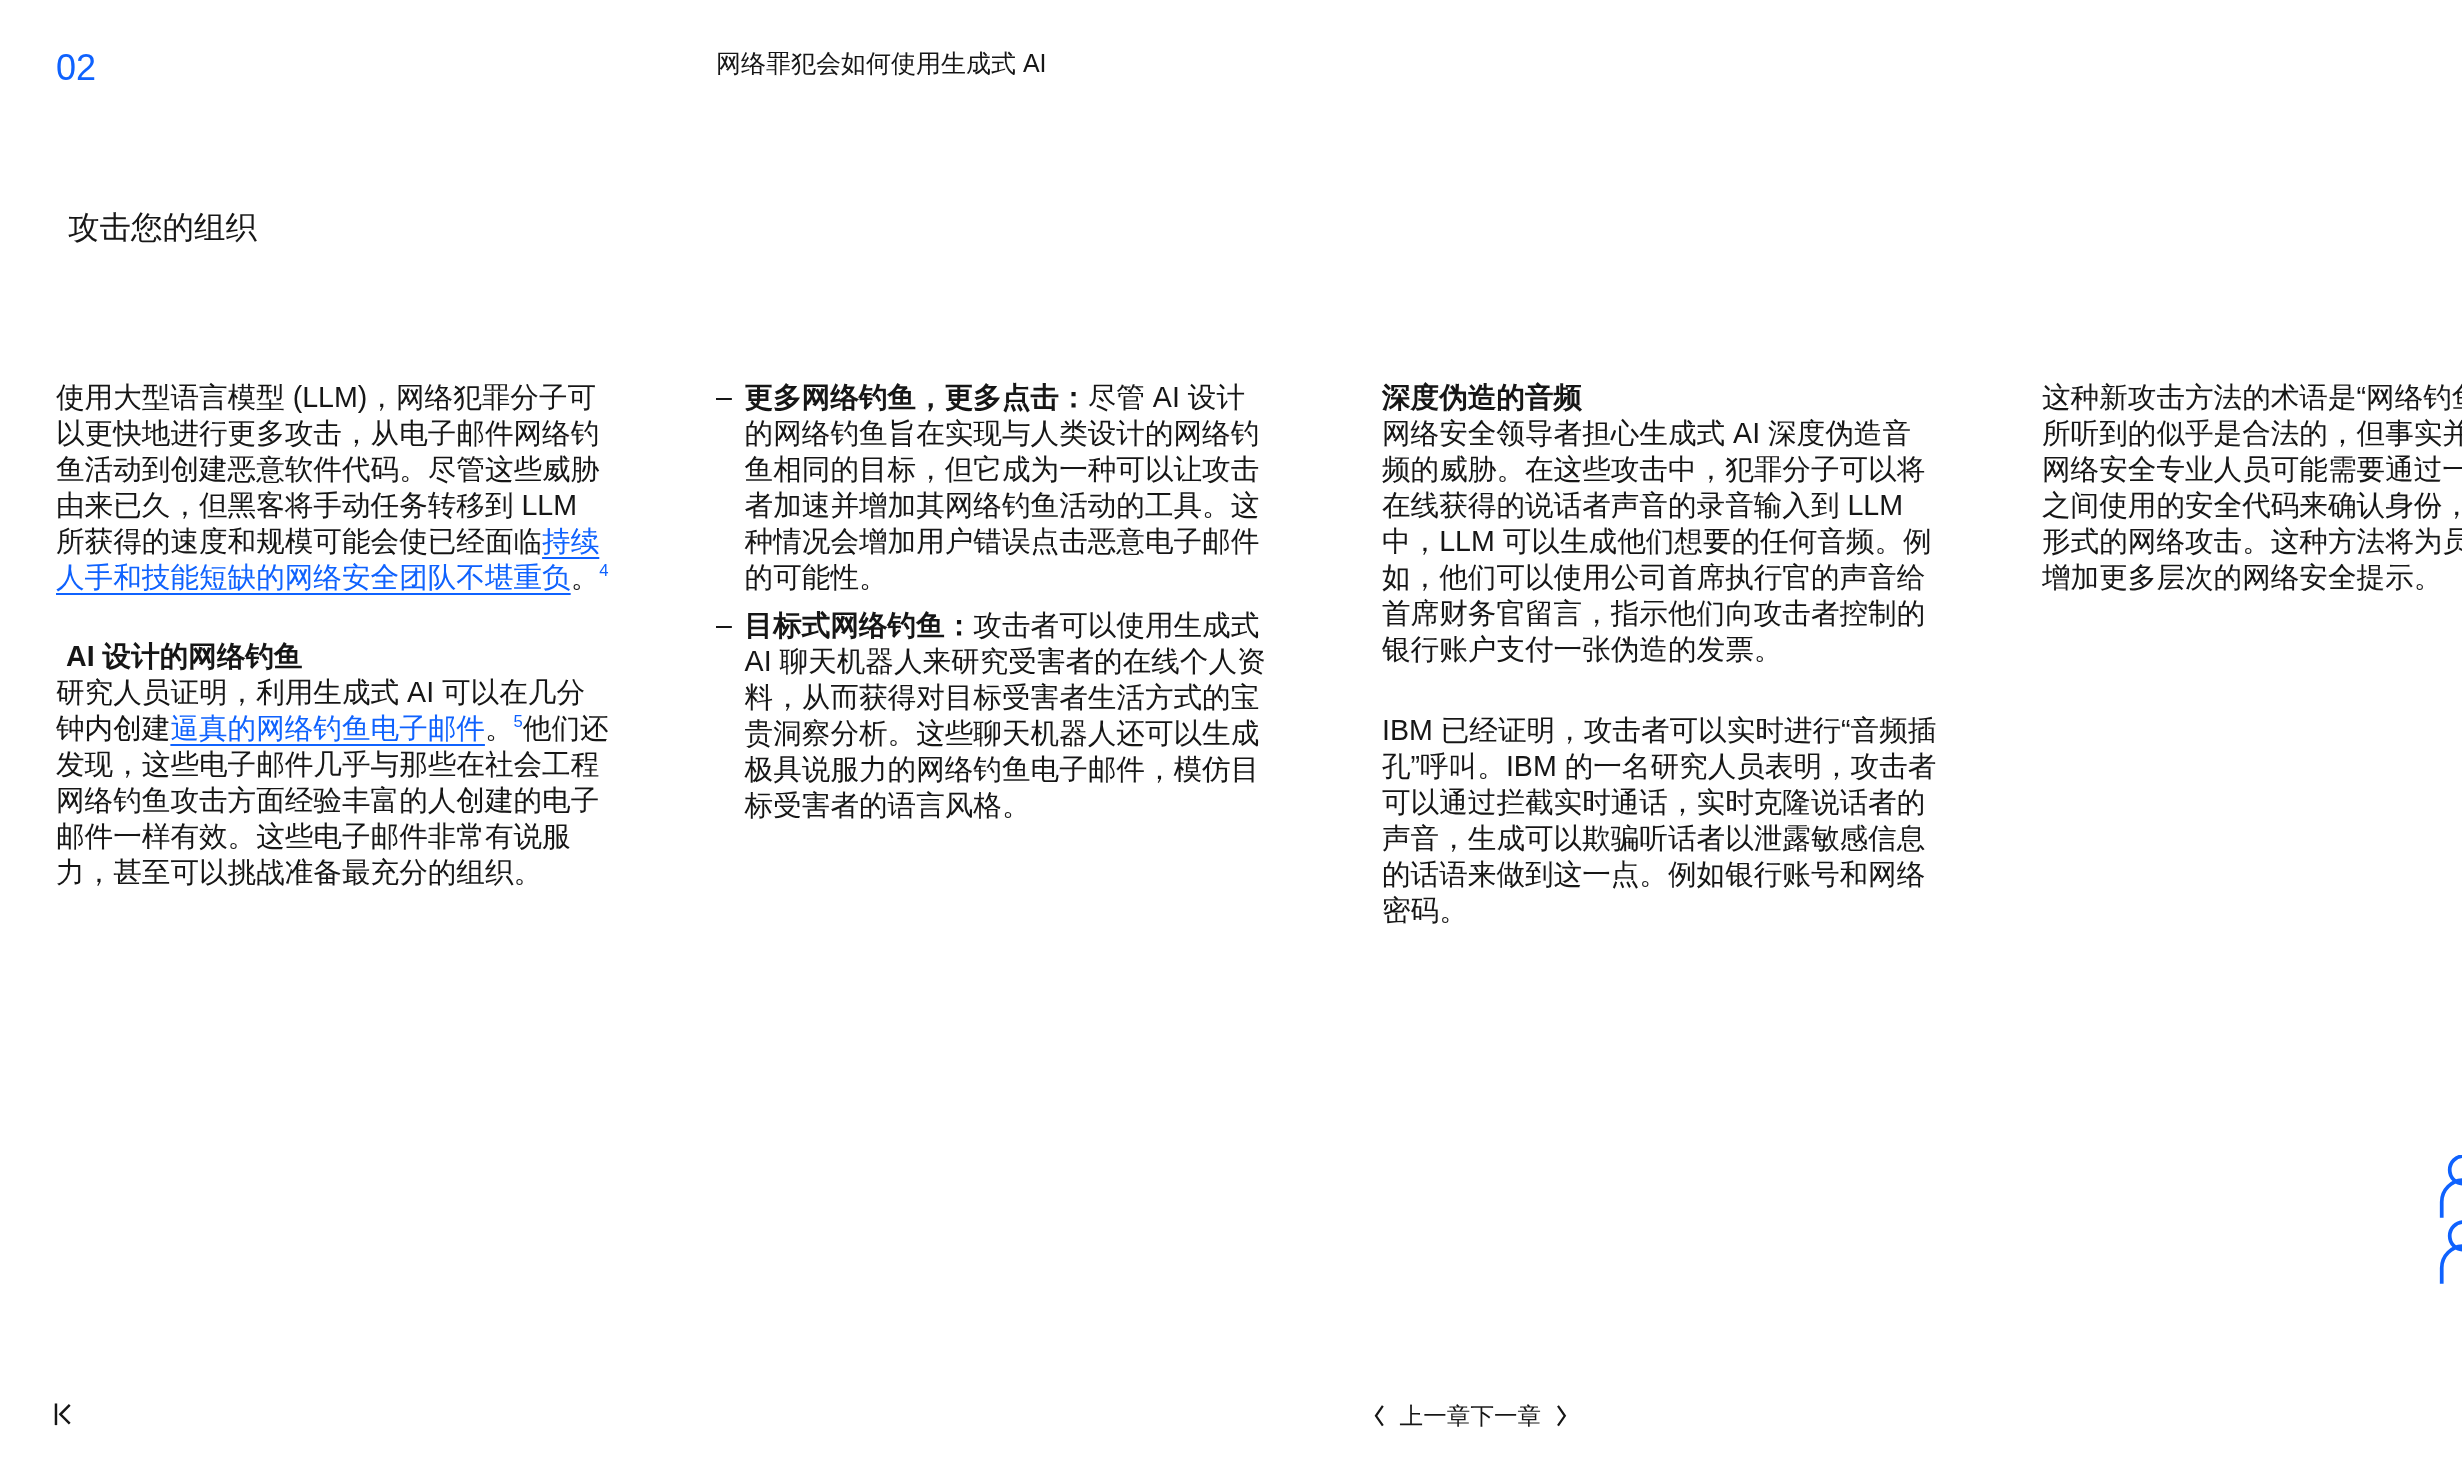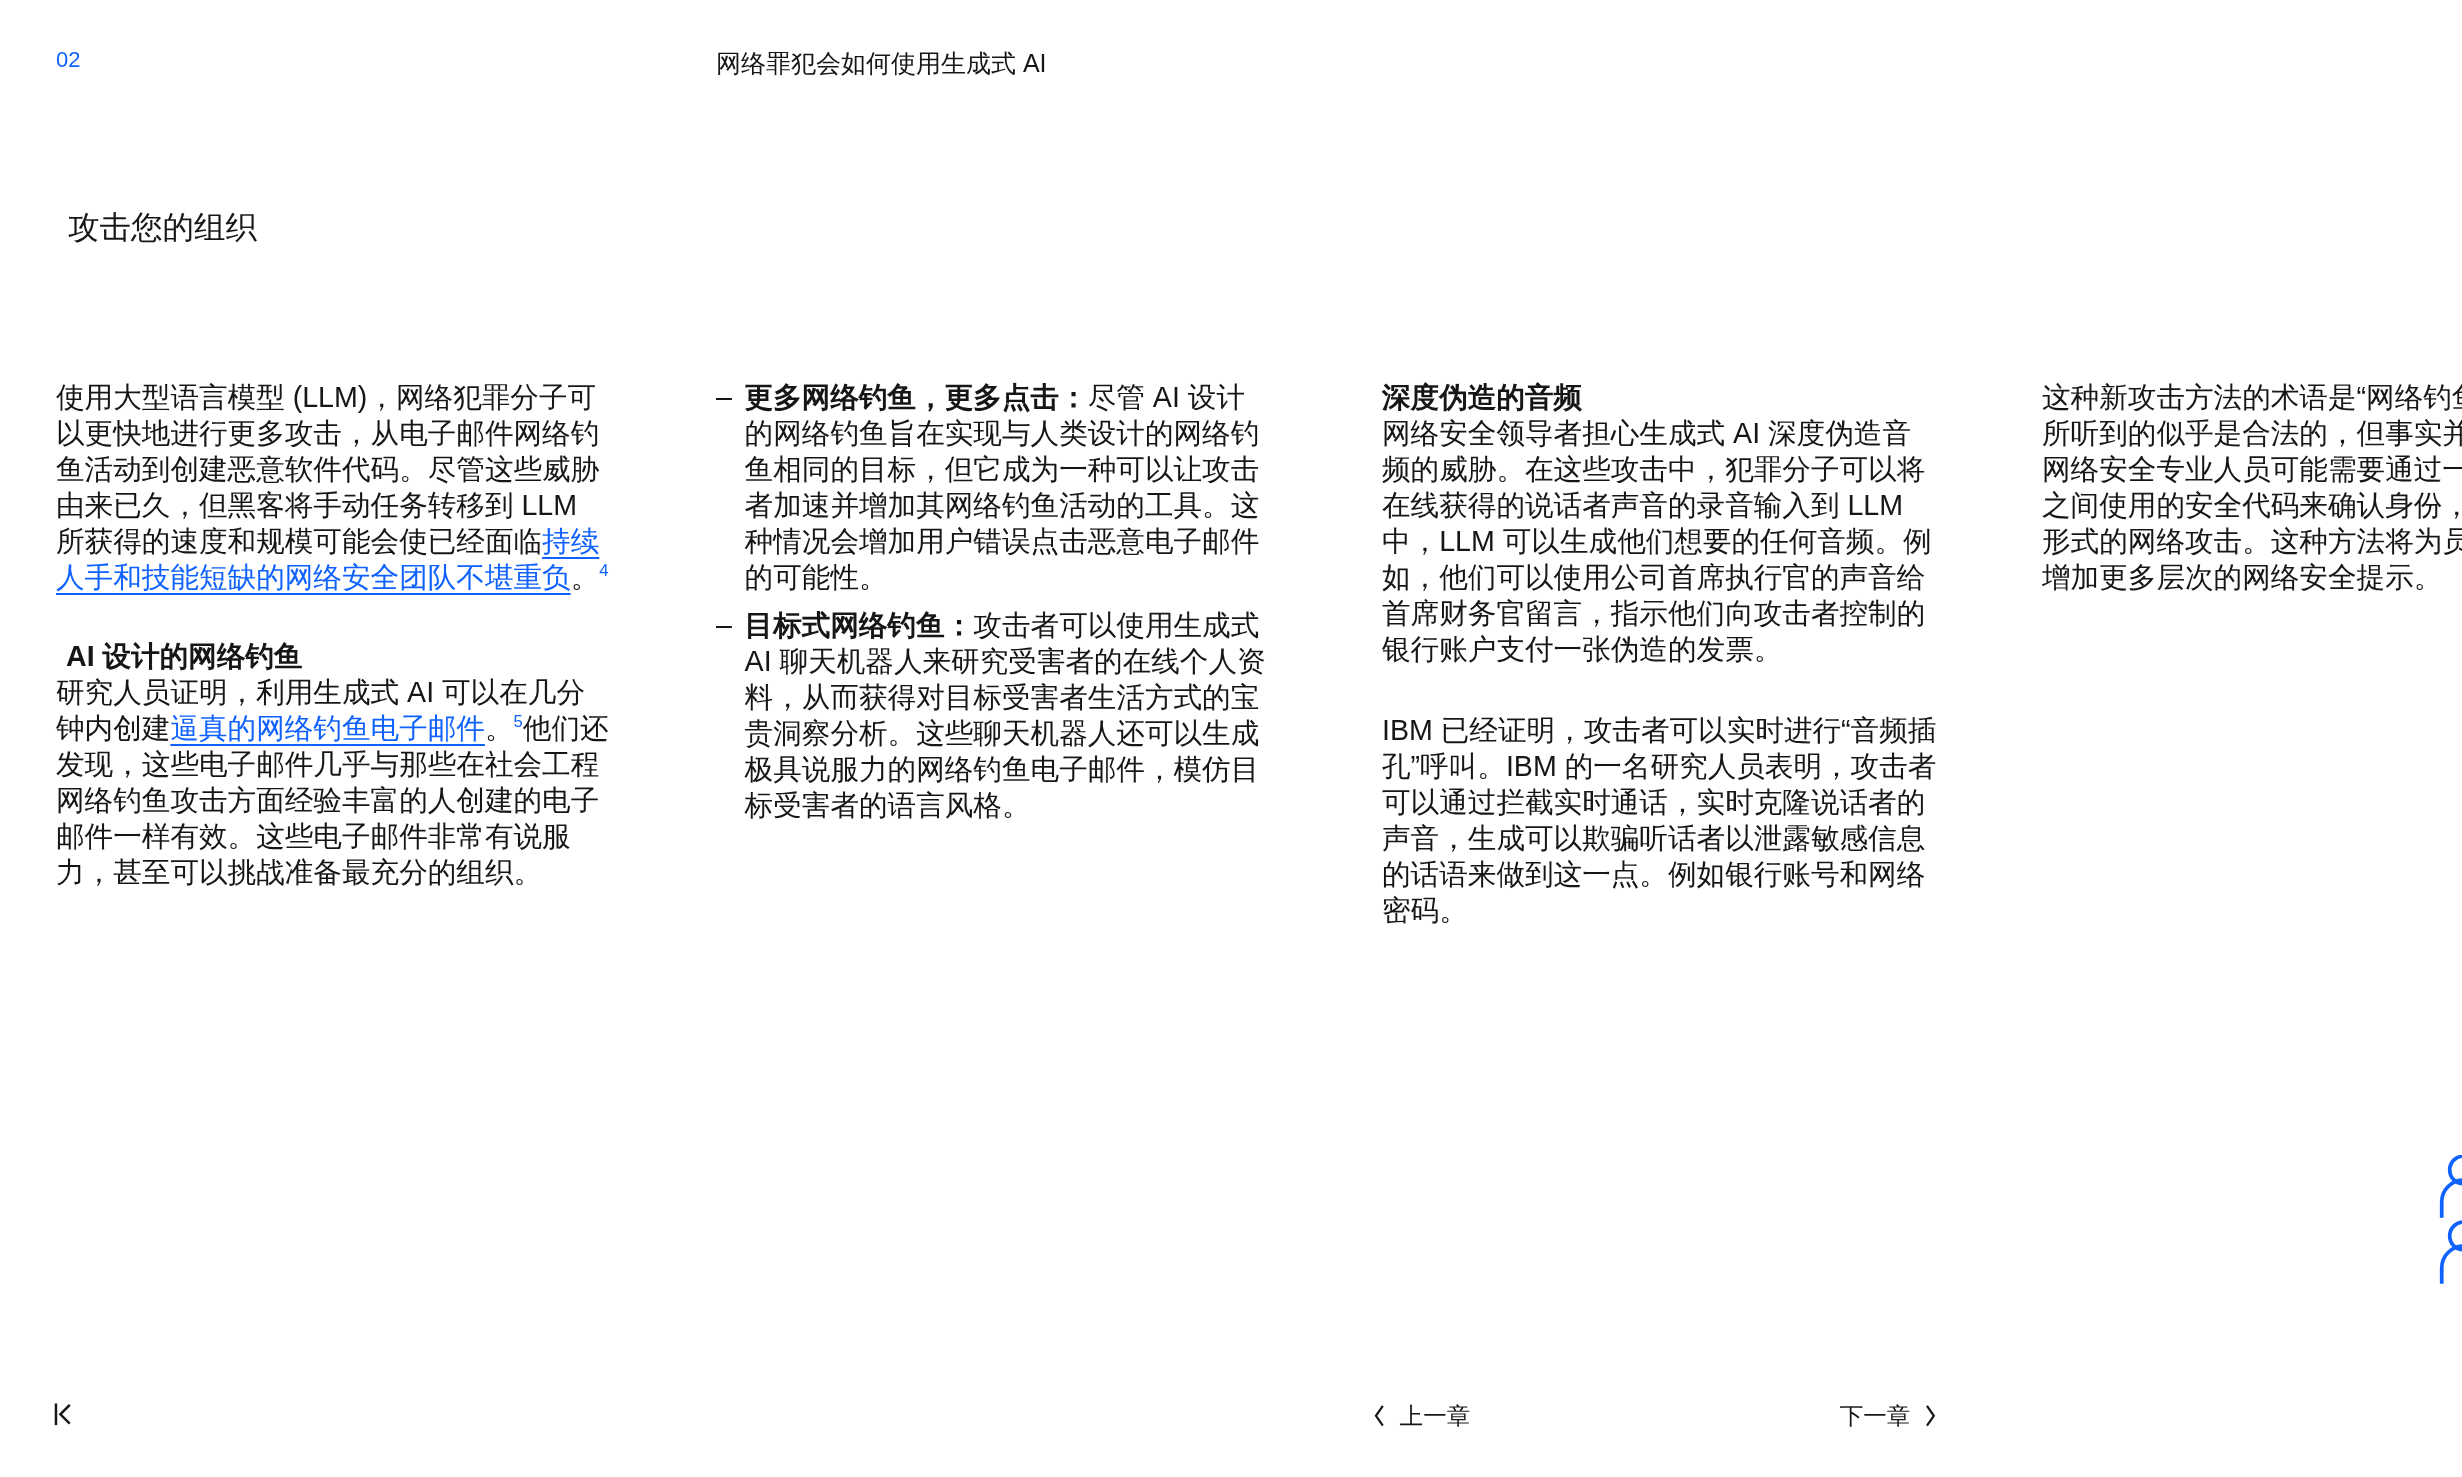--- a/index.html
+++ b/index.html
@@ -8,21 +8,21 @@
     width: 2626px;
     height: 1477px;
     background: #ffffff;
     font-family: "Liberation Sans", "DejaVu Sans", sans-serif;
     color: #161616;
     overflow: hidden;
   }
   .abs { position: absolute; }
 
   
-  .page-marker { left: 56px; top: 47px; font-size: 22px; color: #0f62fe; }
+  .page-marker { left: 56px; top: 47px; font-size: 36px; color: #0f62fe; }
   .doc-title   { left: 716px; top: 47px; font-size: 25px; color: #161616; }
 
   
   .section-title { left: 56px; top: 195px; font-size: 31.5px; font-weight: 400; color: #161616; }
 
   
   .col {
     position: absolute;
     top: 379px;
     width: 555px;
@@ -60,21 +60,21 @@
   .bullet-dash { position: absolute; left: 0; top: 0; }
   .bullet-lead { font-weight: 700; margin-top: 48px; }
 
   
   .people-icon { left: 2438px; top: 1155px; }
 
   
   .footer-skip { left: 53px; top: 1402px; width: 19.7px; height: 25.6px; cursor: pointer; background: none; border: none; padding: 0; }
   .footer-nav {
     left: 1374px; top: 1401px; width: 562px; height: 29.5px;
-    display: flex; justify-content: space-between; align-items: center;
+    display: flex; align-items: center;
   }
   .nav-btn {
     display: flex; align-items: center; gap: 14.8px;
     font-size: 23.6px; color: #161616; background: none; border: none; padding: 0;
     font-family: inherit; cursor: pointer;
   }
 </style>
 </head>
 <body>
 

